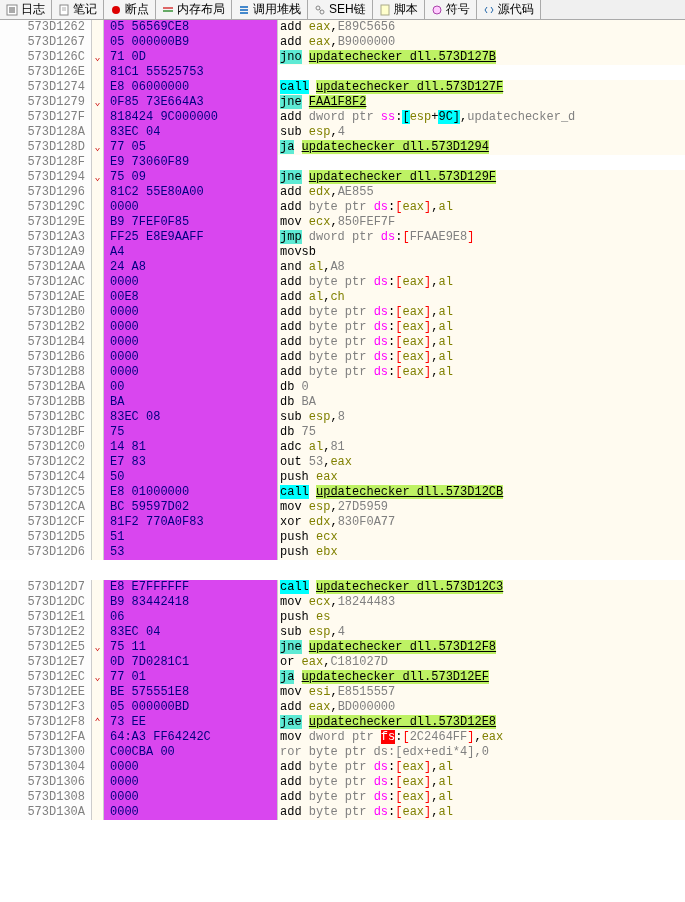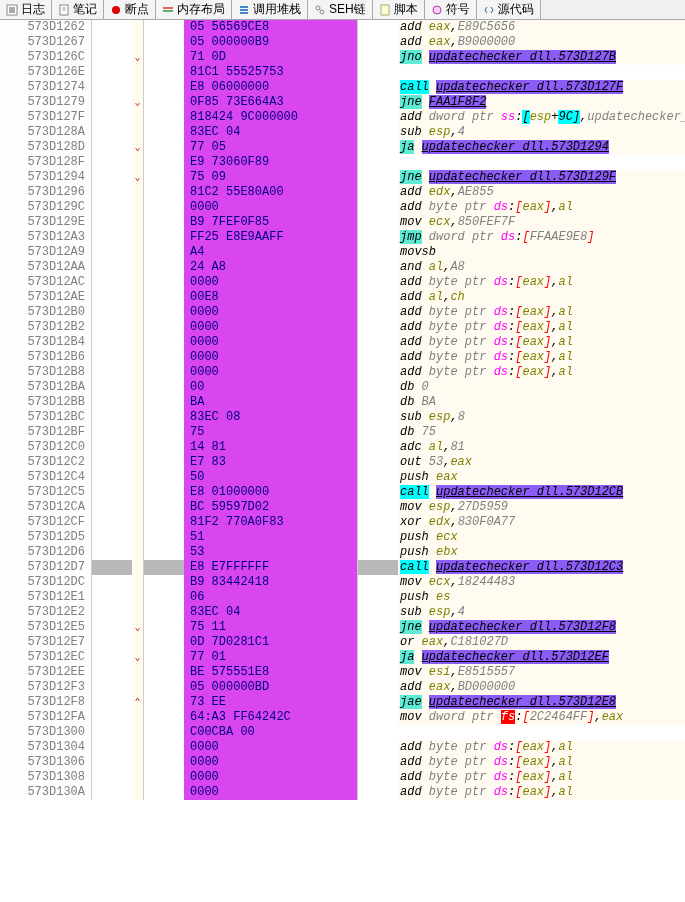--- a/index.html
+++ b/index.html
@@ -1,30 +1,30 @@
 <!DOCTYPE html>
 <html><head>
 <meta charset="utf-8">
 <style>
 * { margin:0; padding:0; box-sizing:border-box; }
 body { font-family:"Courier New",monospace; font-size:12px; background:#fff; width:685px; }
 .tabs { display:flex; background:#f0f0f0; border-bottom:1px solid #aaa; height:20px; }
 .tab { display:flex; align-items:center; padding:0 6px; border-right:1px solid #aaa; font-family:"Microsoft YaHei",sans-serif; font-size:12px; background:#f4f4f4; gap:3px; cursor:pointer; }
 .tab svg { width:12px; height:12px; }
 .disasm { font-family:"Courier New",monospace; }
-.row { display:flex; height:15px; line-height:15px; white-space:pre;gap:40px; }
-.row.sel { background:#B8B8B8; }
+.row { display:flex; height:15px; line-height:15px; white-space:pre; }
+.row.sel { background:#B8B8B8;margin-top:20px; }
 .addr { width:92px; text-align:right; padding-right:6px; background:#fdfdfd; color:#808080; border-right:1px solid #ccc; }
 .jmpcol { width:12px; background:#FFFBF0; border-right:1px solid #ccc; position:relative; }
 .jmpmark { color:#c00; font-size:10px; text-align:center; }
 .bytes { width:174px; padding-left:6px; background:#d946ef; color:#000080; border-right:1px solid #ccc; overflow:hidden; }
-.asm { flex:1; padding-left:2px; background:#FFFBF0; overflow:hidden;font-style:italic; }
+.asm { flex:1; padding-left:2px; background:#FFFBF0; overflow:hidden; }
 .mnem-hl-y { background:#5eead4; color:#000; }
 .mnem-hl-c { background:#00FFFF; color:#000;text-align:right; }
-.op-hl-y { background:#8b5cf6; color:#000; text-decoration:underline;text-align:center; }
+.op-hl-y { background:#bef264; color:#000; text-decoration:underline;text-align:center; }
 .reg-seg-hl { background:#FF0000; color:#fff; }
 .reg { color:#808000; }
 .imm { color:#808080; }
 .seg { color:#FF00FF; }
 .lbr,.rbr { color:#FF0000; }
 .lbr-c { background:#00FFFF; color:#000; }
 .rbr-c { background:#00FFFF; color:#000; }
 .num-c { color:#000; background:#00FFFF; }
 </style>
 </head>
@@ -139,18 +139,18 @@
     <div class="row"><div class="addr">573D12DC</div><div class="jmpcol"></div><div class="bytes">B9 83442418</div><div class="asm"><span>mov </span><span class="reg">ecx</span><span>,</span><span class="imm">18244483</span></div></div>
     <div class="row"><div class="addr">573D12E1</div><div class="jmpcol"></div><div class="bytes">06</div><div class="asm"><span>push </span><span class="reg">es</span></div></div>
     <div class="row"><div class="addr">573D12E2</div><div class="jmpcol"></div><div class="bytes">83EC 04</div><div class="asm"><span>sub </span><span class="reg">esp</span><span>,</span><span class="imm">4</span></div></div>
     <div class="row"><div class="addr">573D12E5</div><div class="jmpcol"><div class="jmpmark">⌄</div></div><div class="bytes">75 11</div><div class="asm"><span class="mnem-hl-y">jne</span><span> </span><span class="op-hl-y">updatechecker_dll.573D12F8</span></div></div>
     <div class="row"><div class="addr">573D12E7</div><div class="jmpcol"></div><div class="bytes">0D 7D0281C1</div><div class="asm"><span>or </span><span class="reg">eax</span><span>,</span><span class="imm">C181027D</span></div></div>
     <div class="row"><div class="addr">573D12EC</div><div class="jmpcol"><div class="jmpmark">⌄</div></div><div class="bytes">77 01</div><div class="asm"><span class="mnem-hl-y">ja</span><span> </span><span class="op-hl-y">updatechecker_dll.573D12EF</span></div></div>
     <div class="row"><div class="addr">573D12EE</div><div class="jmpcol"></div><div class="bytes">BE 575551E8</div><div class="asm"><span>mov </span><span class="reg">esi</span><span>,</span><span class="imm">E8515557</span></div></div>
     <div class="row"><div class="addr">573D12F3</div><div class="jmpcol"></div><div class="bytes">05 000000BD</div><div class="asm"><span>add </span><span class="reg">eax</span><span>,</span><span class="imm">BD000000</span></div></div>
     <div class="row"><div class="addr">573D12F8</div><div class="jmpcol"><div class="jmpmark">⌃</div></div><div class="bytes">73 EE</div><div class="asm"><span class="mnem-hl-y">jae</span><span> </span><span class="op-hl-y">updatechecker_dll.573D12E8</span></div></div>
     <div class="row"><div class="addr">573D12FA</div><div class="jmpcol"></div><div class="bytes">64:A3 FF64242C</div><div class="asm"><span>mov </span><span class="imm">dword ptr </span><span class="reg-seg-hl">fs</span><span>:</span><span class="lbr">[</span><span class="imm">2C2464FF</span><span class="rbr">]</span><span>,</span><span class="reg">eax</span></div></div>
-    <div class="row"><div class="addr">573D1300</div><div class="jmpcol"></div><div class="bytes">C00CBA 00</div></div>
+    <div class="row"><div class="addr">573D1300</div><div class="jmpcol"></div><div class="bytes">C00CBA 00</div><div class="asm"><span class="imm">ror byte ptr ds:[edx+edi*4],0</span></div></div>
     <div class="row"><div class="addr">573D1304</div><div class="jmpcol"></div><div class="bytes">0000</div><div class="asm"><span>add </span><span class="imm">byte ptr </span><span class="seg">ds</span><span>:</span><span class="lbr">[</span><span class="reg">eax</span><span class="rbr">]</span><span>,</span><span class="reg">al</span></div></div>
     <div class="row"><div class="addr">573D1306</div><div class="jmpcol"></div><div class="bytes">0000</div><div class="asm"><span>add </span><span class="imm">byte ptr </span><span class="seg">ds</span><span>:</span><span class="lbr">[</span><span class="reg">eax</span><span class="rbr">]</span><span>,</span><span class="reg">al</span></div></div>
     <div class="row"><div class="addr">573D1308</div><div class="jmpcol"></div><div class="bytes">0000</div><div class="asm"><span>add </span><span class="imm">byte ptr </span><span class="seg">ds</span><span>:</span><span class="lbr">[</span><span class="reg">eax</span><span class="rbr">]</span><span>,</span><span class="reg">al</span></div></div>
     <div class="row"><div class="addr">573D130A</div><div class="jmpcol"></div><div class="bytes">0000</div><div class="asm"><span>add </span><span class="imm">byte ptr </span><span class="seg">ds</span><span>:</span><span class="lbr">[</span><span class="reg">eax</span><span class="rbr">]</span><span>,</span><span class="reg">al</span></div></div>
   </div>
 
 </body></html>

